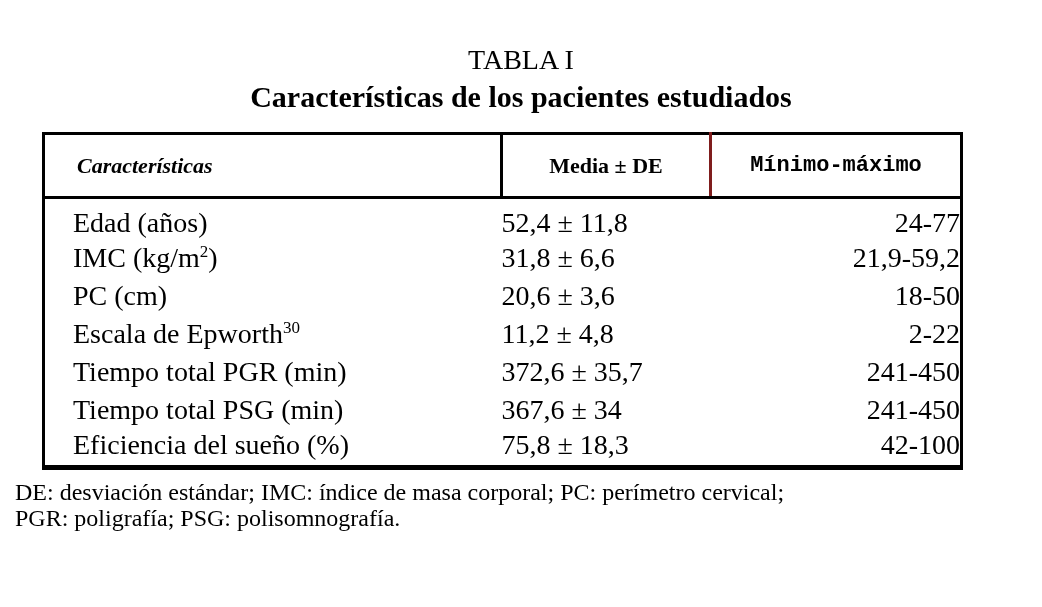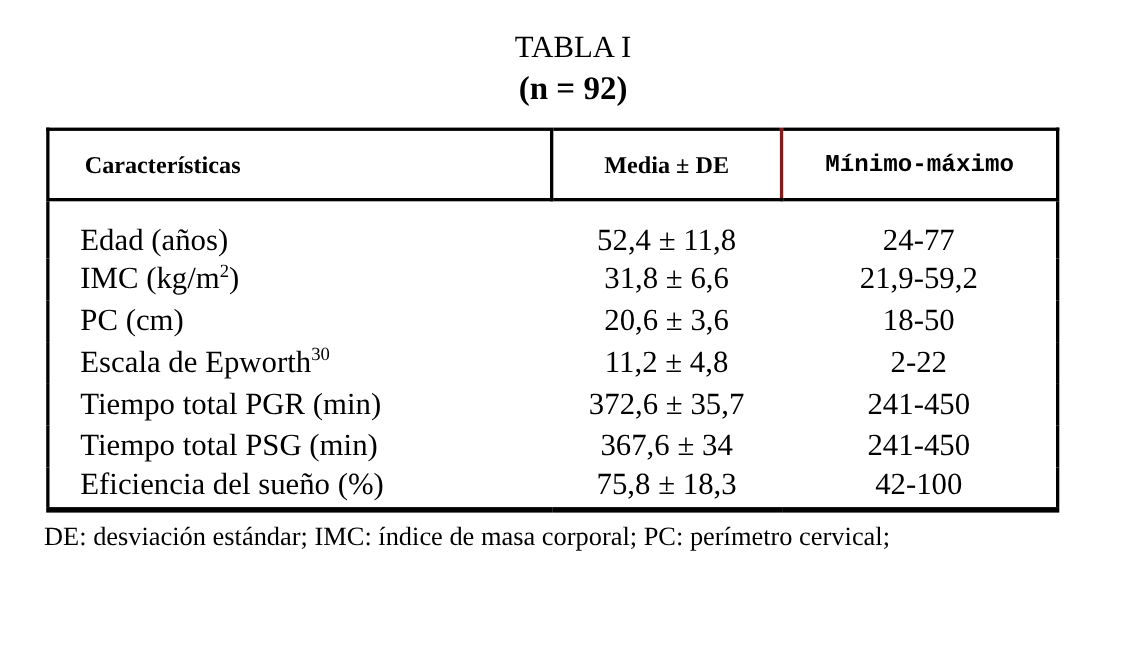--- a/index.html
+++ b/index.html
@@ -5,21 +5,21 @@
   * { box-sizing: border-box; }
   html, body {
     margin: 0; padding: 0;
     width: 1042px; height: 607px;
     background: #ffffff;
     color: #000000;
     font-family: "Liberation Serif", "DejaVu Serif", serif;
   }
   .title-block {
     text-align: center;
-    padding-top: 25px;
+    padding-top: 41px;
   }
   .title-line1 {
     font-size: 28px;
     line-height: 38px;
     font-weight: normal;
   }
   .title-line2 {
     font-size: 30px;
     line-height: 35px;
     font-weight: bold;
@@ -45,58 +45,59 @@
     font-size: 22px;
     font-weight: bold;
     height: 64px;
     padding: 0;
     vertical-align: middle;
   }
   thead th.h-label {
     text-align: left;
     padding-left: 32px;
     border-right: 3px solid #000;
+    font-style: italic;
   }
   thead th.h-media {
     text-align: center;
     border-right: 3px solid #7f1d1d;
   }
   thead th.h-range {
     text-align: center;
     font-family: Liberation Mono, monospace;
   }
   tbody td {
     font-size: 28px;
     height: 38px;
     padding: 0;
     vertical-align: middle;
     white-space: nowrap;
   }
-  tbody tr:first-child td { padding-top: 20px; }
+  tbody tr:first-child td { padding-top: 8px; }
   tbody tr:last-child td { padding-bottom: 4px; }
   td.b-label { text-align: left; padding-left: 28px; }
-  td.b-media { text-align: center; }
-  td.b-range { text-align: center; }
+  td.b-media { text-align: left; }
+  td.b-range { text-align: right; }
   td sup {
     font-size: 17px;
     line-height: 0;
   }
   .footnote {
-    margin: 9px 0 0 40px;
+    margin: 9px 0 0 15px;
     width: 990px;
     font-size: 24px;
     line-height: 26px;
   }
 </style>
 </head>
 <body>
 
 <div class="title-block">
   <div class="title-line1">TABLA I</div>
-  <div class="title-line3">(n = 92)</div>
+  <div class="title-line2">Características de los pacientes estudiados</div>
 </div>
 
 <table class="data-table">
   <colgroup>
     <col class="c-label">
       <col class="c-media">
       <col class="c-range">
   </colgroup>
   <thead>
     <tr>
@@ -139,13 +140,14 @@
     <tr>
       <td class="b-label"><span>Eficiencia del sueño (%)</span><sup></sup><span></span></td>
       <td class="b-media">75,8 ± 18,3</td>
       <td class="b-range">42-100</td>
     </tr>
   </tbody>
 </table>
 
 <div class="footnote">
   <div>DE: desviación estándar; IMC: índice de masa corporal; PC: perímetro cervical;</div>
+  <div>PGR: poligrafía; PSG: polisomnografía.</div>
 </div>
 
 </body></html>

